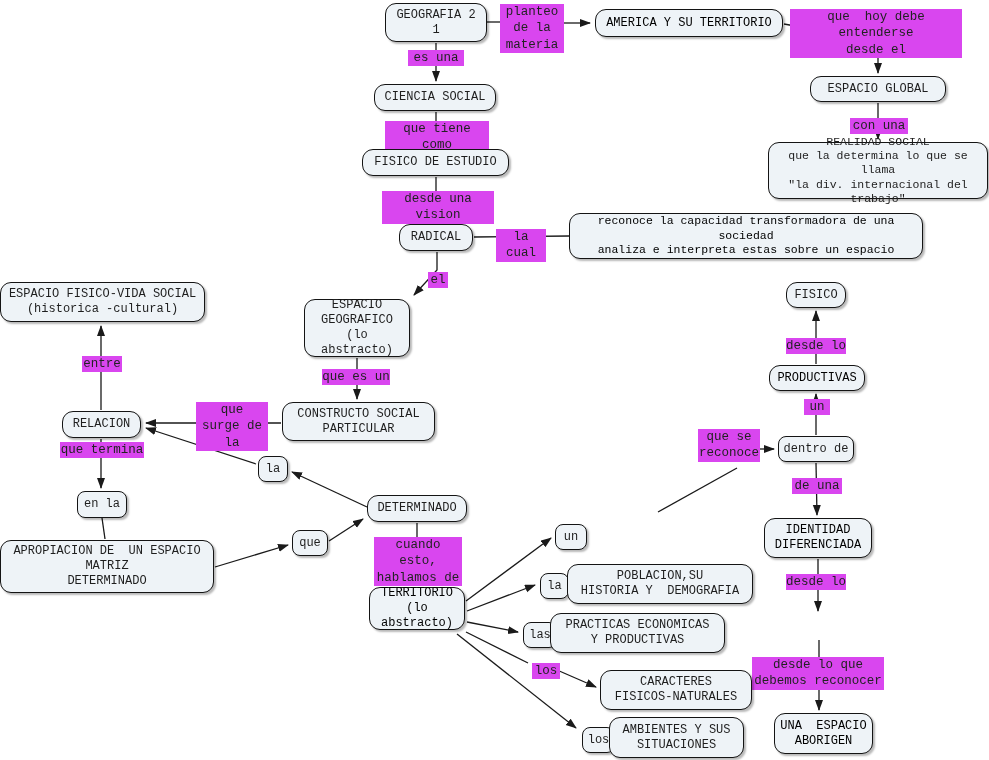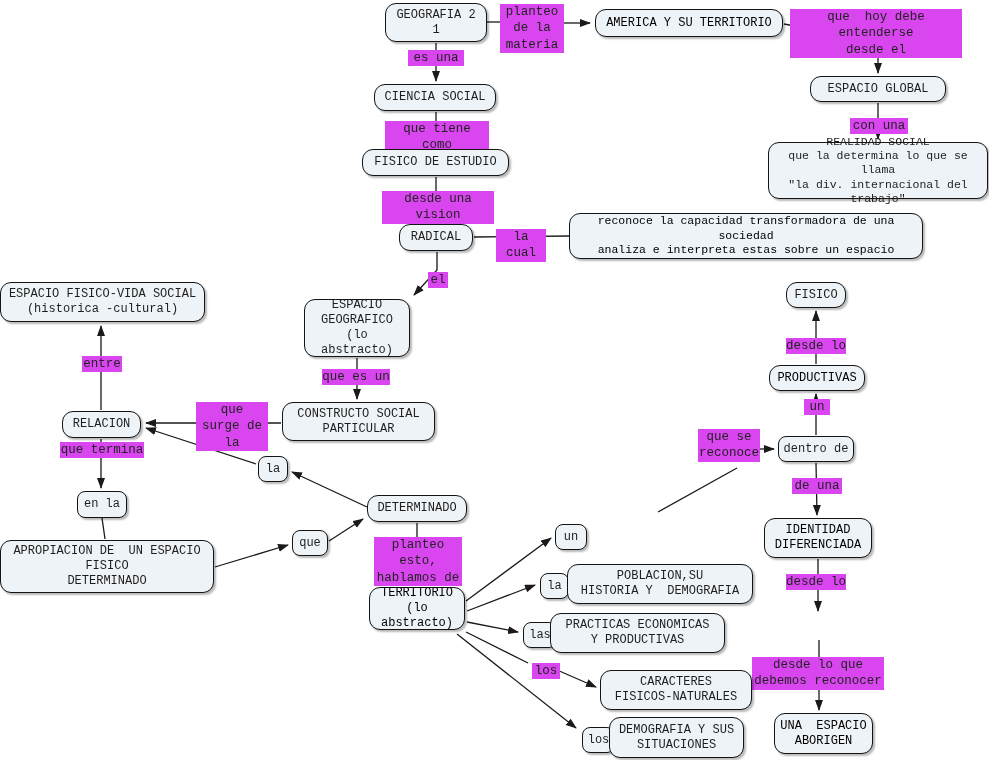--- a/index.html
+++ b/index.html
@@ -89,21 +89,21 @@
   <div class="node" style="left:304px;top:299px;width:106px;height:58px">ESPACIO
 GEOGRAFICO
 (lo abstracto)</div>
   <div class="node" style="left:0px;top:282px;width:205px;height:40px">ESPACIO FISICO-VIDA SOCIAL
 (historica -cultural)</div>
   <div class="node" style="left:282px;top:402px;width:153px;height:39px">CONSTRUCTO SOCIAL
 PARTICULAR</div>
   <div class="node" style="left:62px;top:411px;width:79px;height:27px">RELACION</div>
   <div class="node small" style="left:77px;top:491px;width:50px;height:27px">en la</div>
   <div class="node" style="left:0px;top:540px;width:214px;height:53px">APROPIACION DE  UN ESPACIO
-FISICO
+MATRIZ
 DETERMINADO</div>
   <div class="node small" style="left:258px;top:456px;width:30px;height:26px">la</div>
   <div class="node small" style="left:292px;top:530px;width:36px;height:26px">que</div>
   <div class="node" style="left:367px;top:495px;width:100px;height:27px">DETERMINADO</div>
   <div class="node accent" style="left:369px;top:587px;width:96px;height:43px">TERRITORIO
 (lo abstracto)</div>
   <div class="node" style="left:786px;top:282px;width:60px;height:26px">FISICO</div>
   <div class="node accent" style="left:769px;top:365px;width:96px;height:26px">PRODUCTIVAS</div>
   <div class="node small" style="left:778px;top:436px;width:76px;height:26px">dentro de</div>
   <div class="node accent" style="left:764px;top:518px;width:108px;height:40px">IDENTIDAD
@@ -113,40 +113,40 @@
   <div class="node small" style="left:555px;top:524px;width:32px;height:26px">un</div>
   <div class="node small" style="left:540px;top:573px;width:29px;height:26px">la</div>
   <div class="node" style="left:567px;top:564px;width:186px;height:40px">POBLACION,SU
 HISTORIA Y  DEMOGRAFIA</div>
   <div class="node small" style="left:523px;top:622px;width:34px;height:26px">las</div>
   <div class="node" style="left:600px;top:670px;width:152px;height:40px">CARACTERES
 FISICOS-NATURALES</div>
   <div class="node" style="left:550px;top:613px;width:175px;height:40px">PRACTICAS ECONOMICAS
 Y PRODUCTIVAS</div>
   <div class="node small" style="left:582px;top:727px;width:33px;height:26px">los</div>
-  <div class="node" style="left:609px;top:717px;width:135px;height:41px">DEMOGRAFIA Y SUS
+  <div class="node" style="left:609px;top:717px;width:135px;height:41px">AMBIENTES Y SUS
 SITUACIONES</div>
 
   <div class="lbl" style="left:500px;top:4px;width:64px">planteo
 de la
 materia</div>
   <div class="lbl" style="left:790px;top:9px;width:172px">que  hoy debe entenderse
 desde el</div>
   <div class="lbl" style="left:408px;top:50px;width:56px">es una</div>
   <div class="lbl" style="left:385px;top:121px;width:104px">que tiene como</div>
   <div class="lbl" style="left:850px;top:118px;width:58px">con una</div>
   <div class="lbl" style="left:382px;top:191px;width:112px">desde una vision</div>
   <div class="lbl" style="left:496px;top:229px;width:50px">la cual</div>
   <div class="lbl" style="left:428px;top:272px;width:20px">el</div>
   <div class="lbl" style="left:322px;top:369px;width:68px">que es un</div>
   <div class="lbl" style="left:82px;top:356px;width:40px">entre</div>
   <div class="lbl" style="left:196px;top:402px;width:72px">que
 surge de la</div>
   <div class="lbl" style="left:60px;top:442px;width:84px">que termina</div>
-  <div class="lbl" style="left:374px;top:537px;width:88px">planteo esto,
+  <div class="lbl" style="left:374px;top:537px;width:88px">cuando esto,
 hablamos de</div>
   <div class="lbl" style="left:698px;top:429px;width:62px">que se
 reconoce</div>
   <div class="lbl" style="left:804px;top:399px;width:26px">un</div>
   <div class="lbl" style="left:786px;top:338px;width:60px">desde lo</div>
   <div class="lbl" style="left:792px;top:478px;width:50px">de una</div>
   <div class="lbl" style="left:786px;top:574px;width:60px">desde lo</div>
   <div class="lbl" style="left:752px;top:657px;width:132px">desde lo que
 debemos reconocer</div>
   <div class="lbl" style="left:532px;top:663px;width:28px">los</div>

